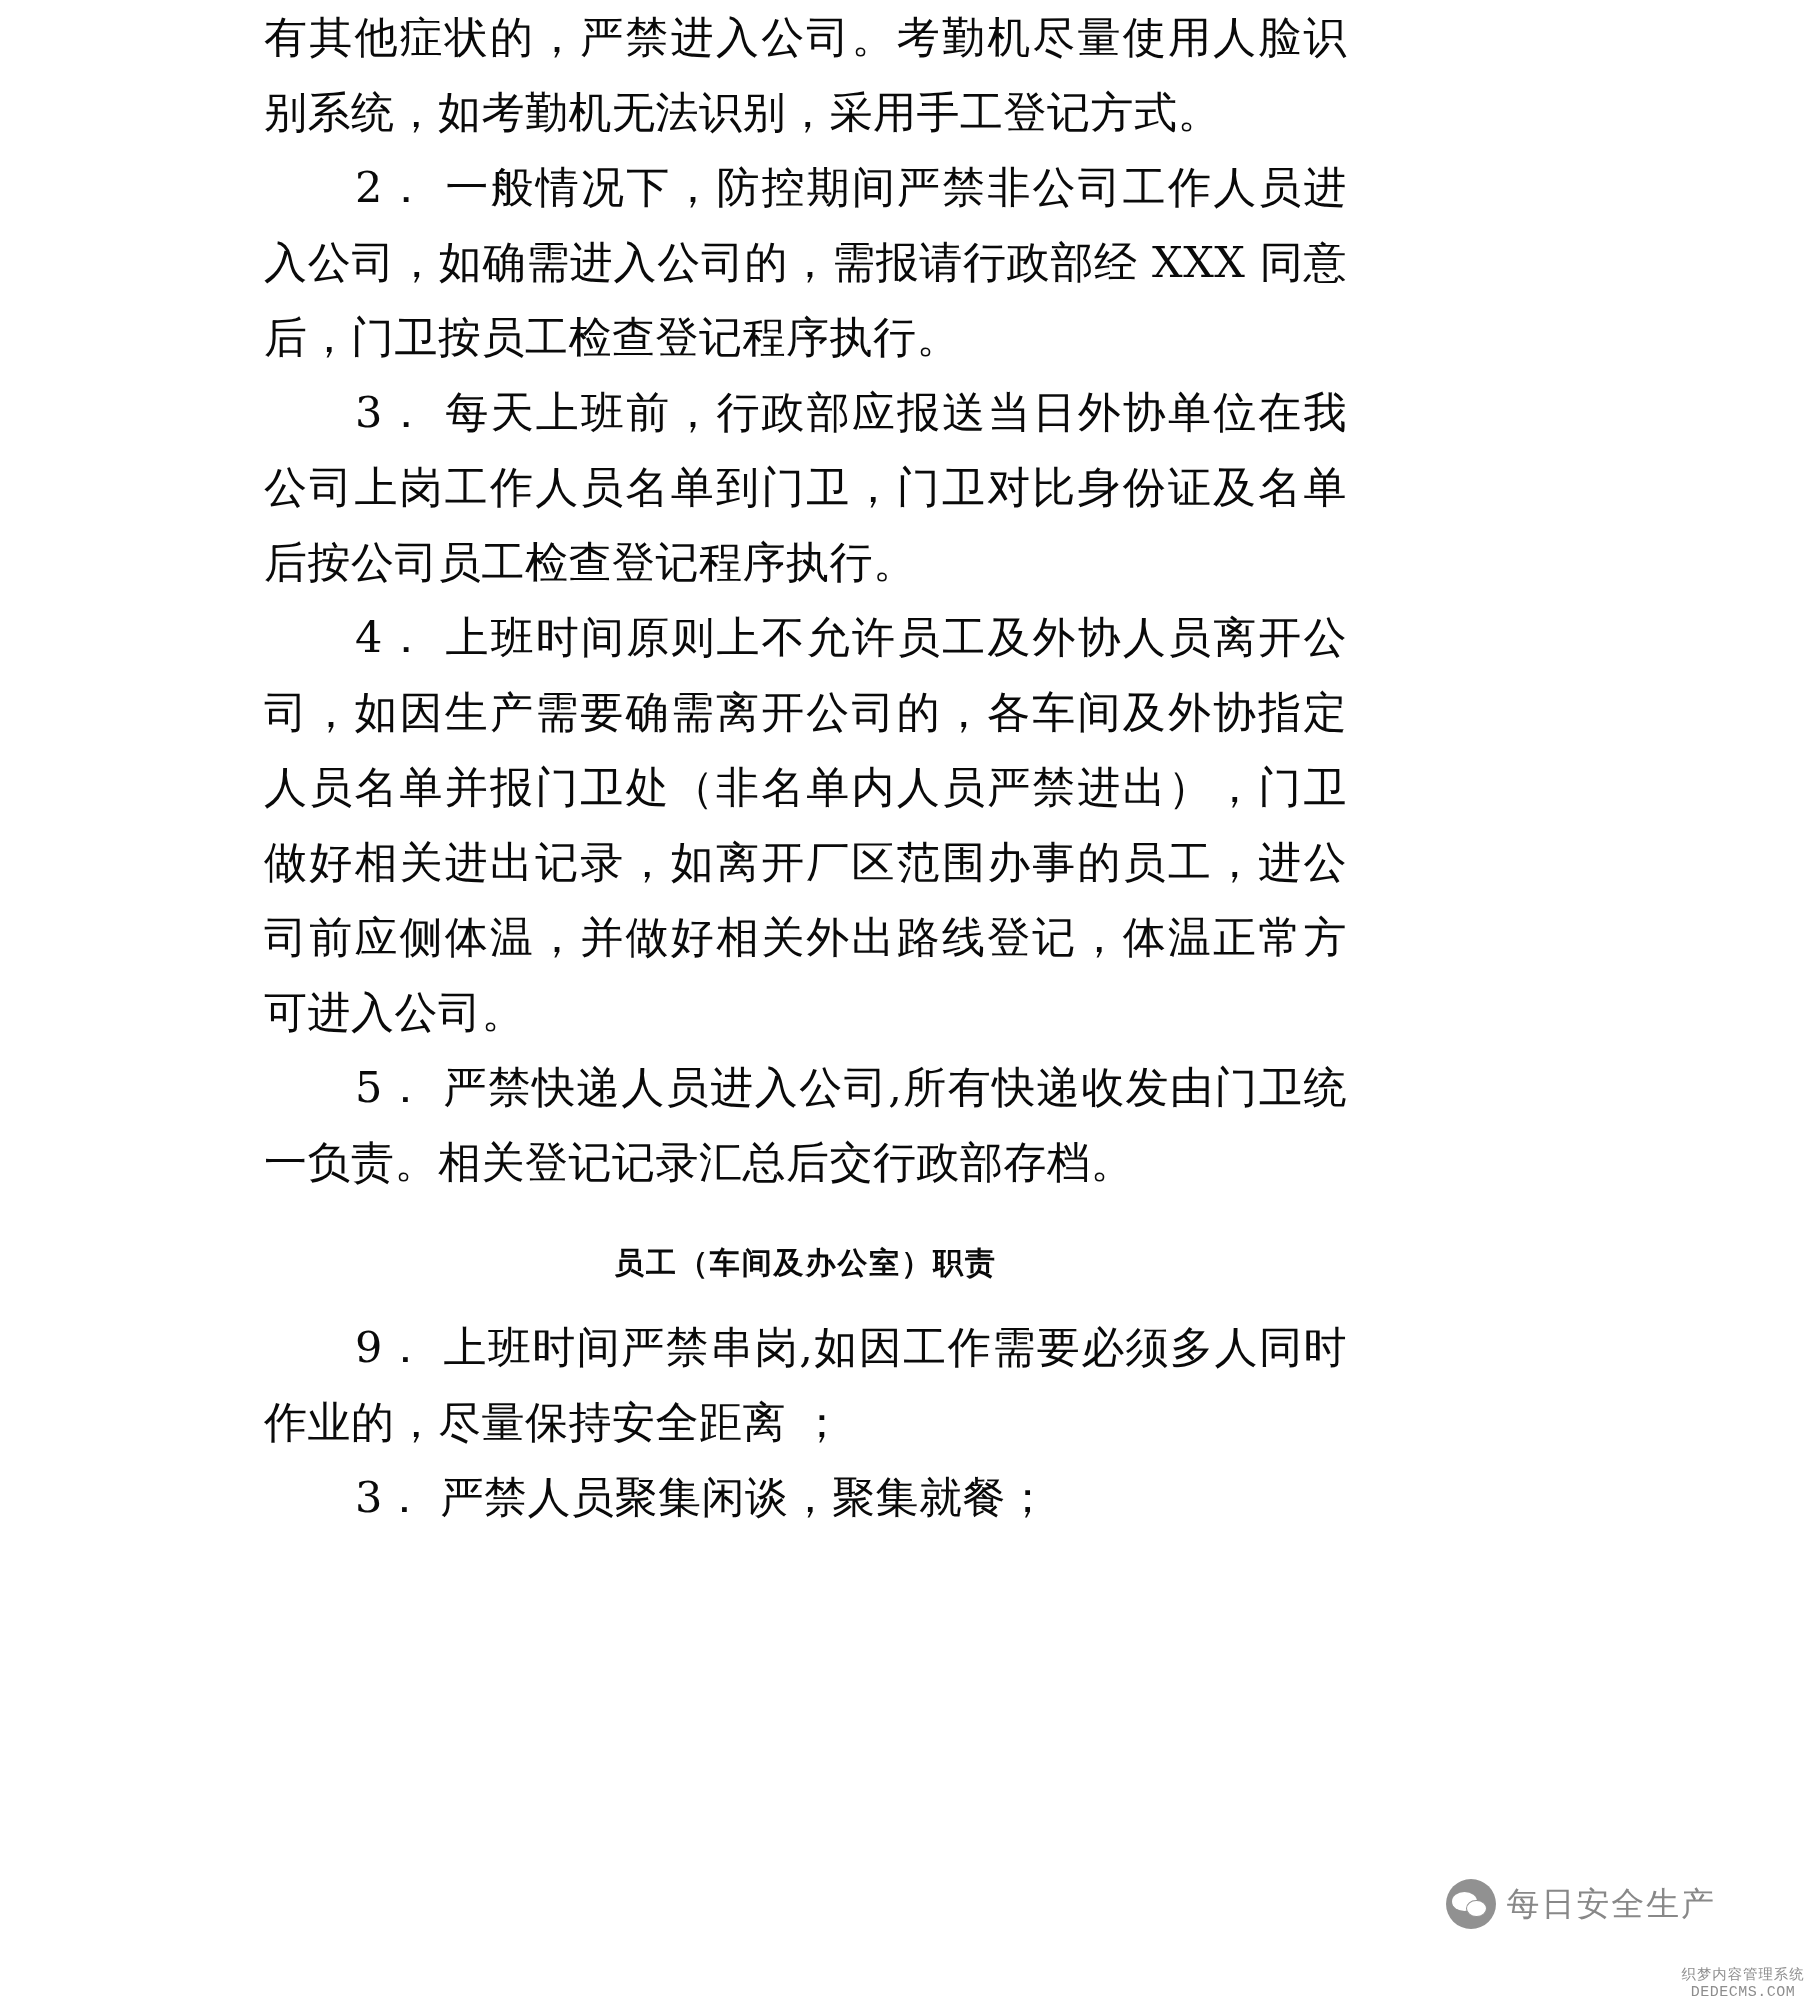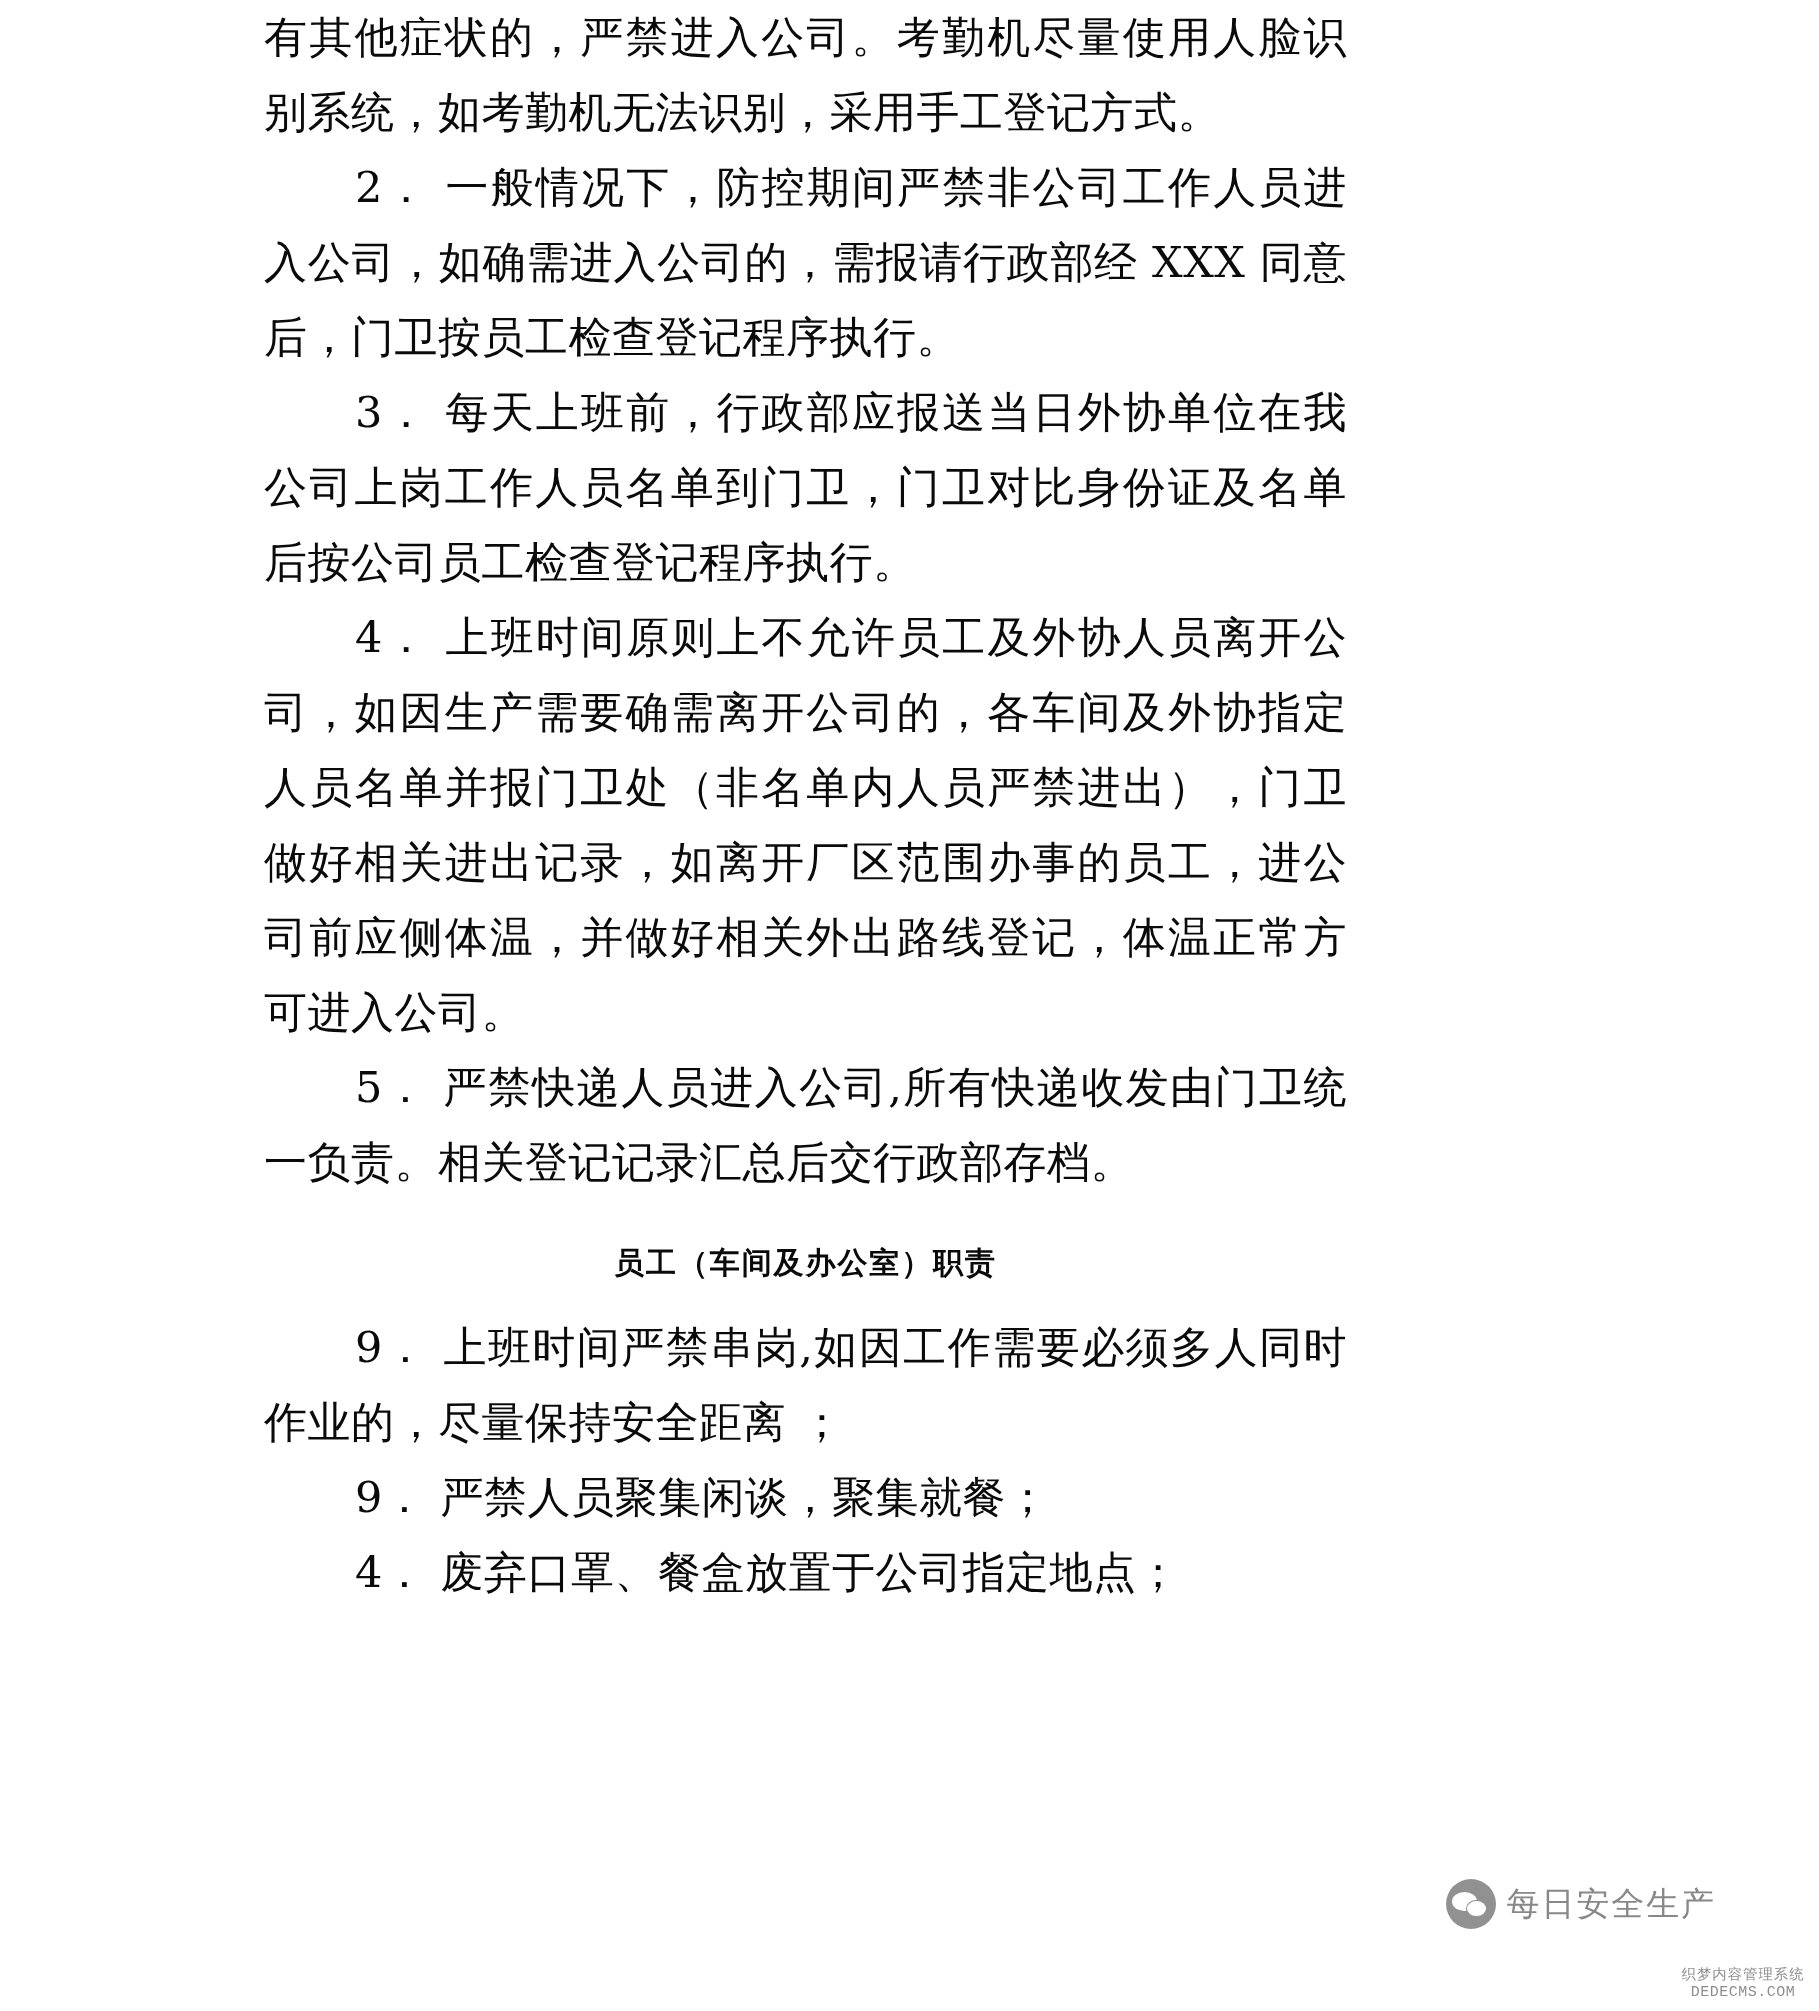--- a/index.html
+++ b/index.html
@@ -110,23 +110,22 @@
 
   <p class="para indent">4． 上班时间原则上不允许员工及外协人员离开公司，如因生产需要确需离开公司的，各车间及外协指定人员名单并报门卫处（非名单内人员严禁进出），门卫做好相关进出记录，如离开厂区范围办事的员工，进公司前应侧体温，并做好相关外出路线登记，体温正常方可进入公司。</p>
 
   <p class="para indent">5． 严禁快递人员进入公司,所有快递收发由门卫统一负责。相关登记记录汇总后交行政部存档。</p>
 
   <h2 class="heading">员工（车间及办公室）职责</h2>
 
 
   <p class="para indent">9． 上班时间严禁串岗,如因工作需要必须多人同时作业的，尽量保持安全距离 ；</p>
 
-  <p class="para indent">9． 严禁人员聚集闲谈，聚集就餐；</p>
+  <p class="para indent">3． 严禁人员聚集闲谈，聚集就餐；</p>
 
-  <p class="para indent">4． 废弃口罩、餐盒放置于公司指定地点；</p>
 
 </div>
 
 <div class="wm-badge">
   <span class="wm-logo">
     <span class="b1"></span>
     <span class="b2"></span>
   </span>
   <span class="wm-text">每日安全生产</span>
 </div>

